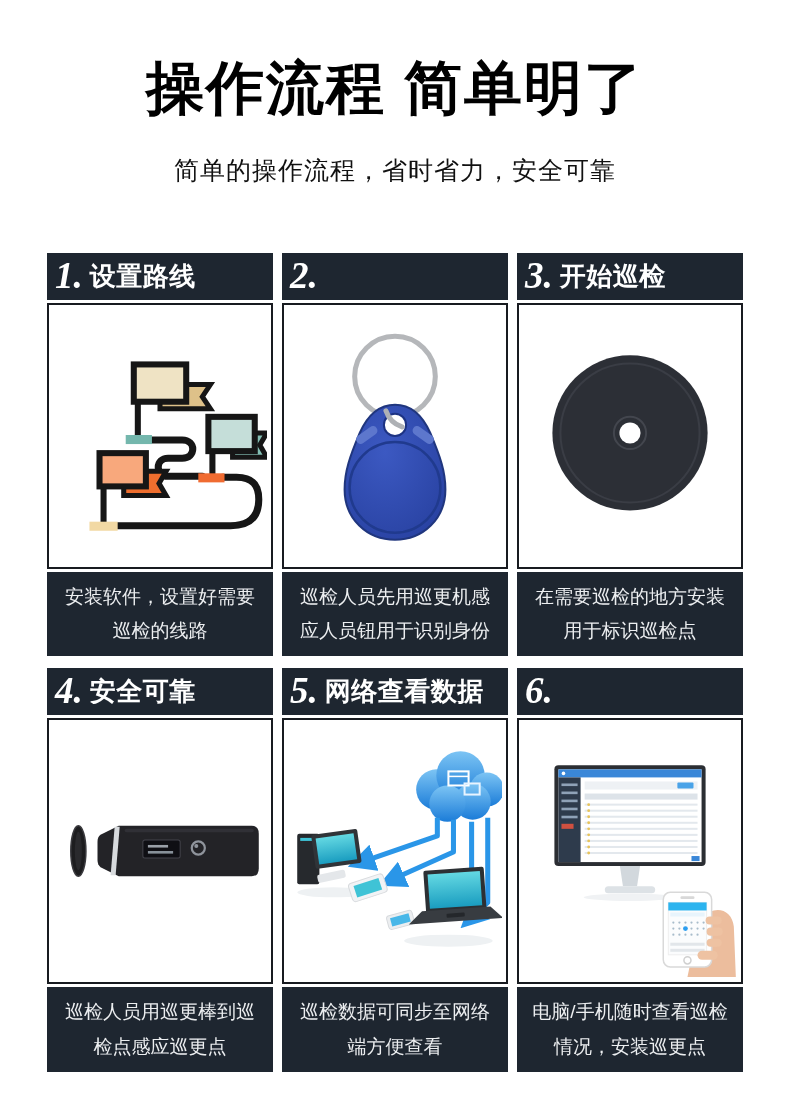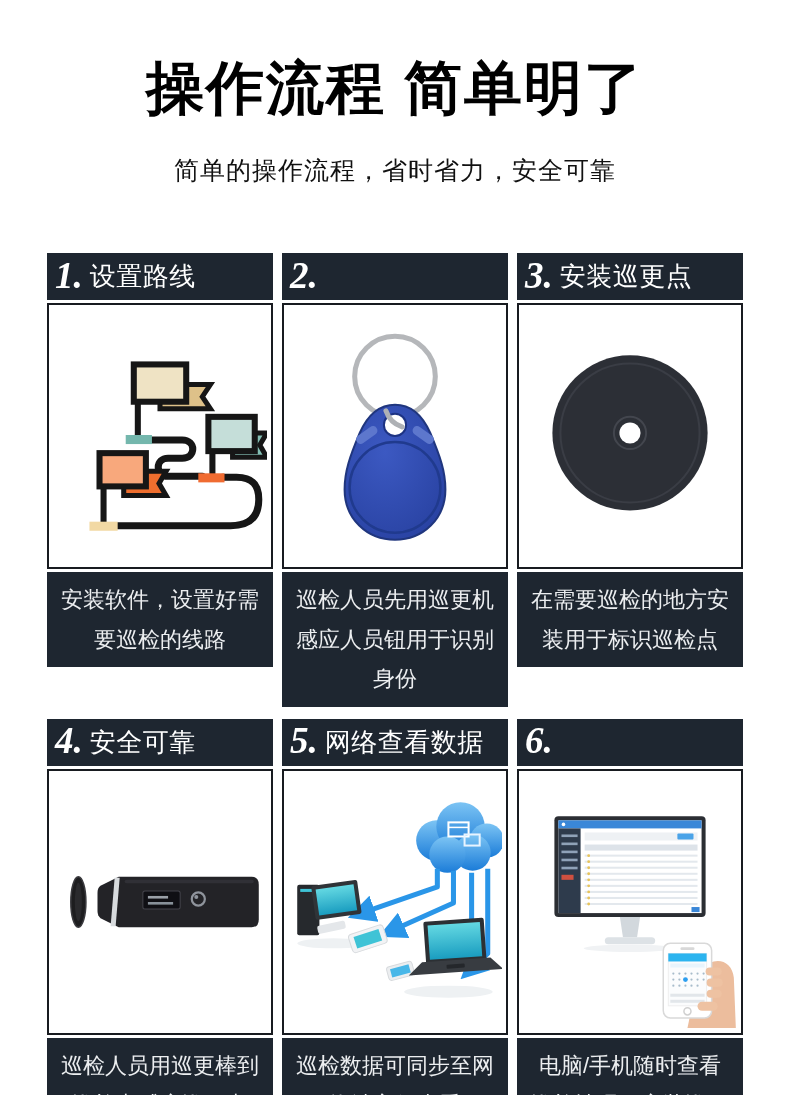--- a/index.html
+++ b/index.html
@@ -6,23 +6,23 @@
   html,body { width:790px; height:1095px; background:#ffffff; font-family:"Liberation Sans",sans-serif; overflow:hidden; }
 
   .page-title { margin-top:50px; text-align:center; font-size:58px; font-weight:700; color:#000; letter-spacing:2px; }
   .page-subtitle { margin-top:26px; text-align:center; font-size:25px; color:#111; letter-spacing:1px; }
 
   .steps-grid { margin:66px 47px 0 47px; display:grid; grid-template-columns:repeat(3,1fr); column-gap:9px; row-gap:12px; }
 
   .step-card { display:flex; flex-direction:column; }
   .card-header { background:#1e2630; height:47px; display:flex; align-items:center; padding:0 8px; gap:7px; color:#fff; }
   .step-num { font-family:"Liberation Serif",serif; font-style:italic; font-weight:700; font-size:37px; line-height:1; margin-top:-3px; }
-  .step-title { font-size:26px; font-weight:400; white-space:nowrap; letter-spacing:0.5px; }
+  .step-title { font-size:26px; font-weight:700; white-space:nowrap; letter-spacing:0.5px; }
   .card-body { margin-top:3px; height:266px; border:2px solid #181b20; background:#fff; display:flex; align-items:center; justify-content:center; overflow:hidden; }
-  .card-caption { margin-top:3px; background:#1e2630; color:#eceef0; min-height:72px; display:flex; align-items:center; justify-content:center; text-align:center; font-size:22px; line-height:1.8; padding:8px 12px; }
+  .card-caption { margin-top:3px; background:#1e2630; color:#eceef0; min-height:72px; display:flex; align-items:center; justify-content:center; text-align:center; font-size:19px; line-height:1.8; padding:8px 12px; }
 </style>
 </head>
 <body>
 
 <div class="page-title">操作流程 简单明了</div>
 <div class="page-subtitle">简单的操作流程，省时省力，安全可靠</div>
 
 <div class="steps-grid">
 
   <div class="step-card">
@@ -83,21 +83,21 @@
           <circle cx="105" cy="168" r="45" fill="none" stroke="#203a8e" stroke-width="2.5"></circle>
         </g>
       </svg>
     </div>
     <div class="card-caption">巡检人员先用巡更机感应人员钮用于识别身份</div>
   </div>
 
   <div class="step-card">
     <div class="card-header">
       <span class="step-num">3.</span>
-      <span class="step-title">安装巡更点</span>
+      <span class="step-title">开始巡检</span>
     </div>
     <div class="card-body">
       <svg width="214" height="252" viewBox="0 0 210 250">
         <circle cx="105" cy="122" r="77" fill="#2c2f36"></circle>
         <circle cx="105" cy="122" r="69" fill="none" stroke="#3a3d45" stroke-width="2"></circle>
         <circle cx="105" cy="122" r="16" fill="none" stroke="#43464e" stroke-width="2"></circle>
         <circle cx="105" cy="122" r="10.5" fill="#ffffff"></circle>
       </svg>
     </div>
     <div class="card-caption">在需要巡检的地方安装用于标识巡检点</div>

